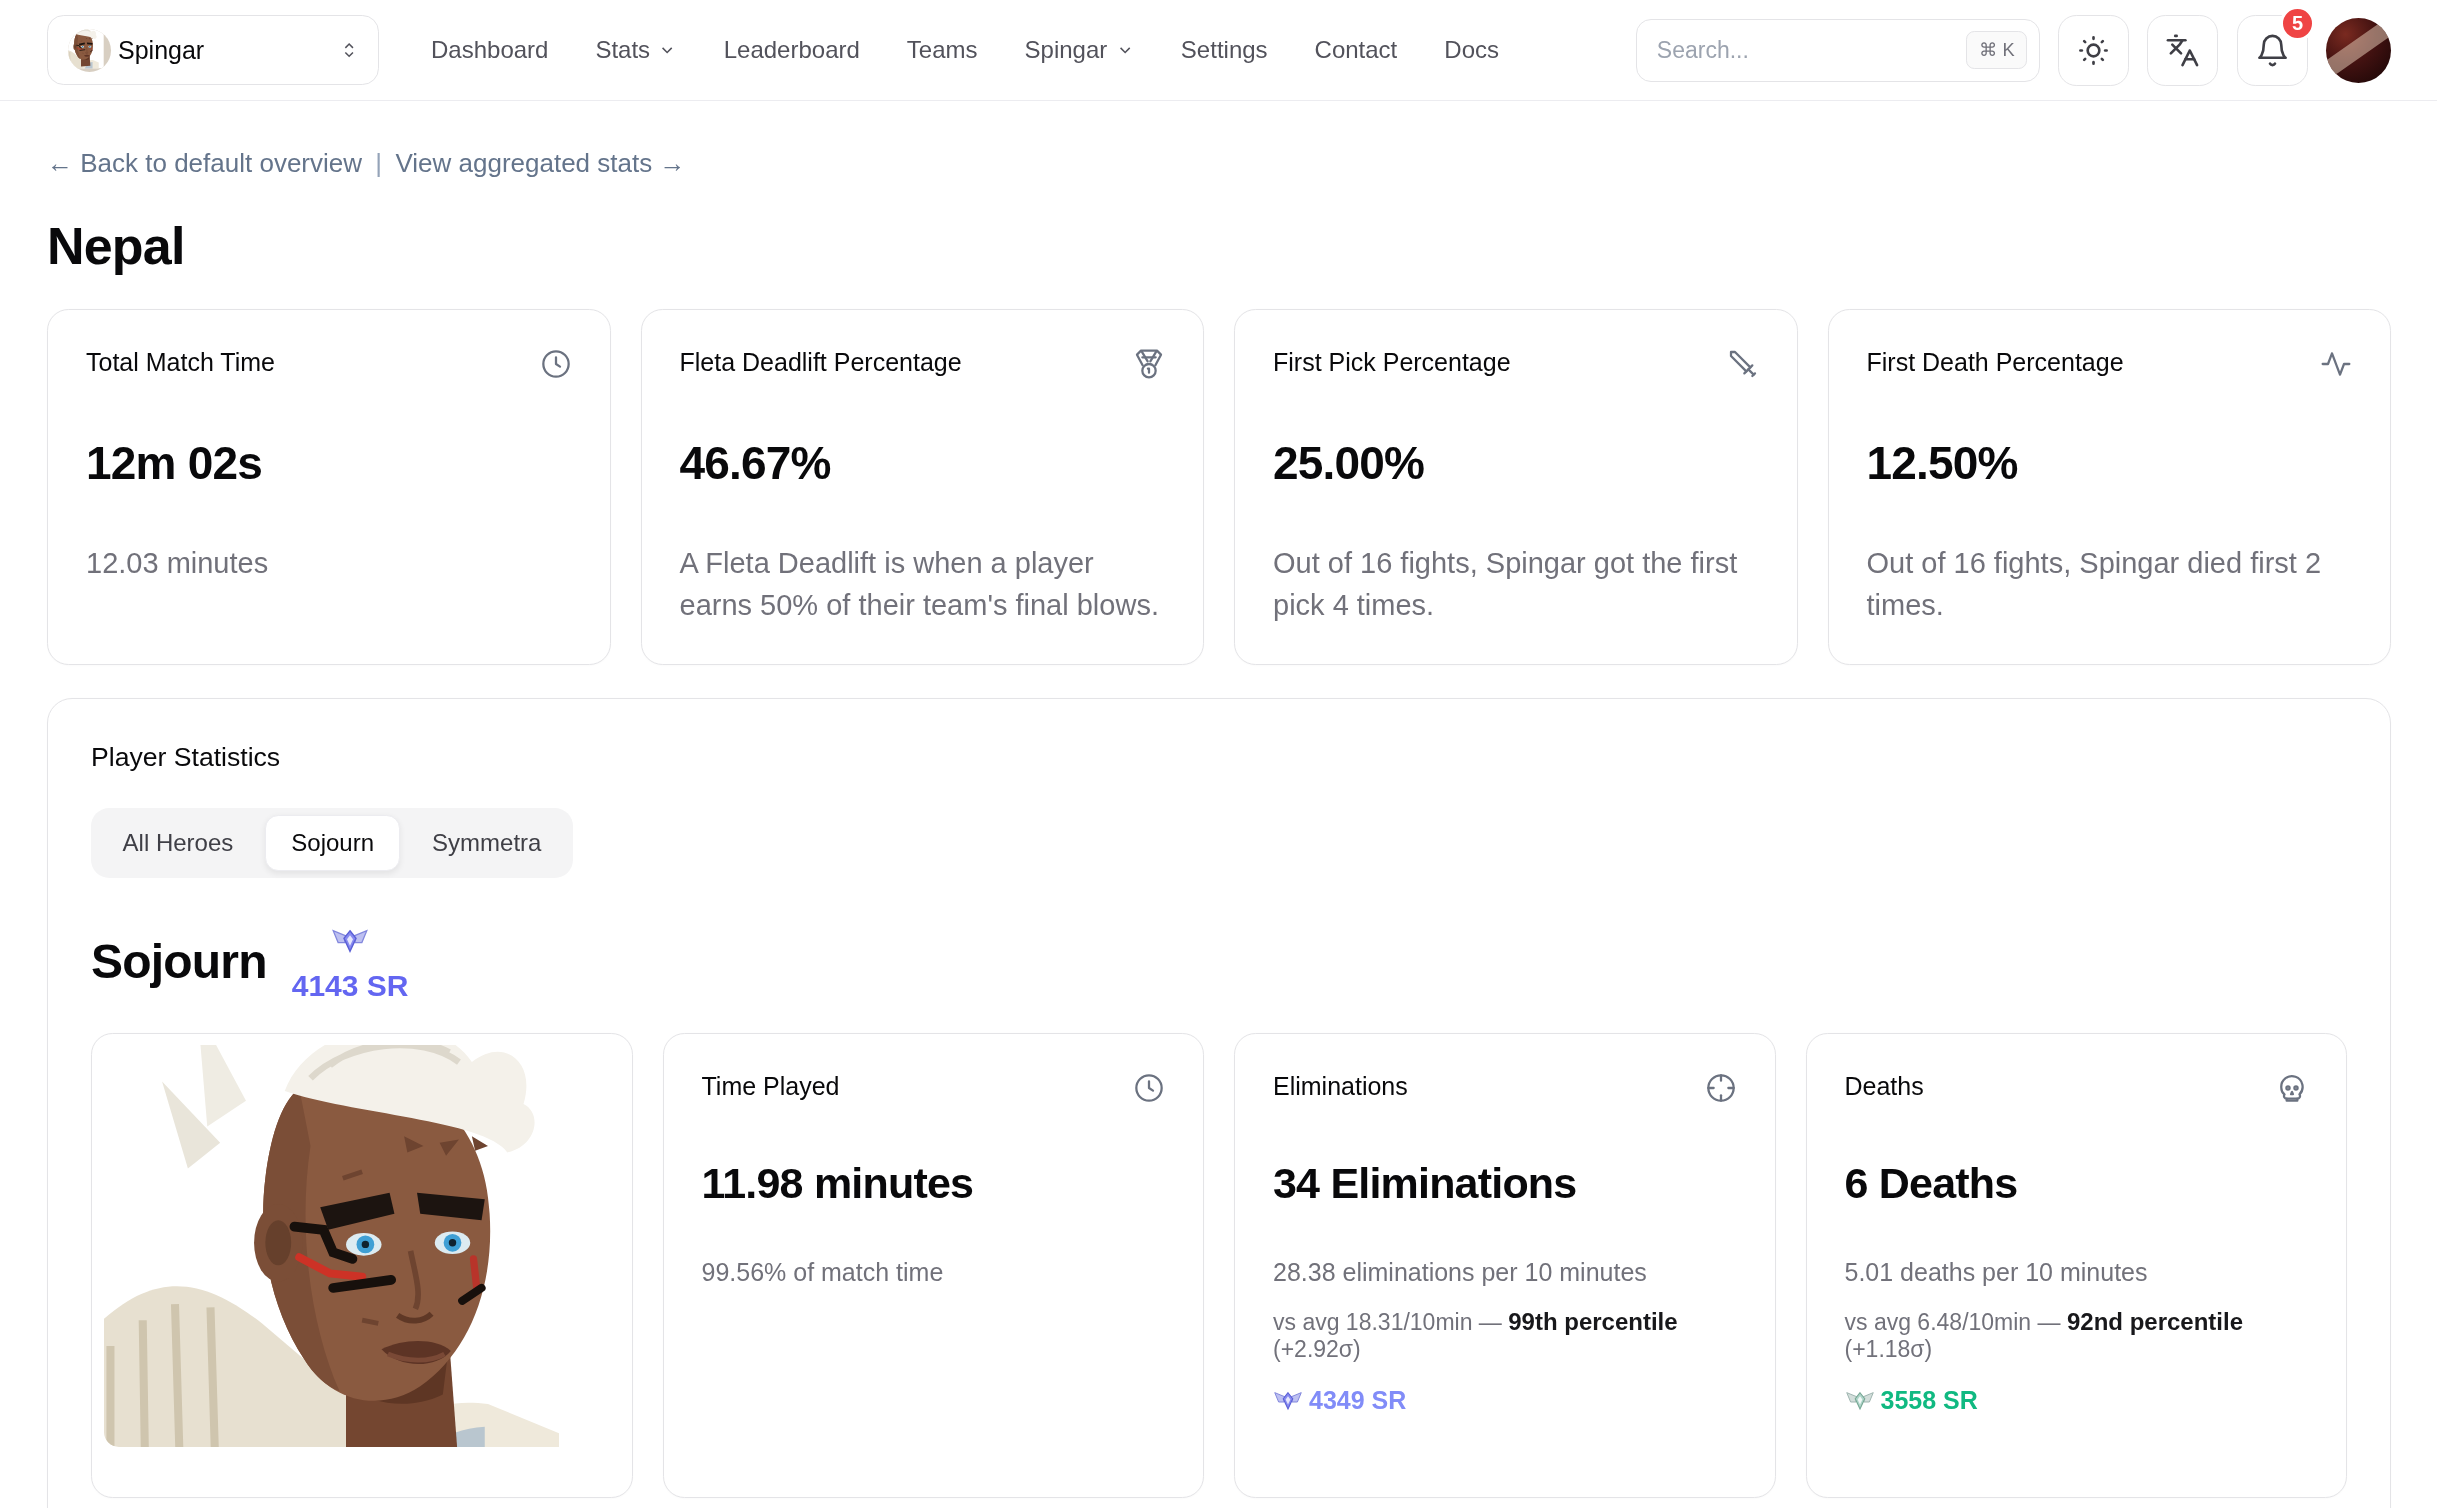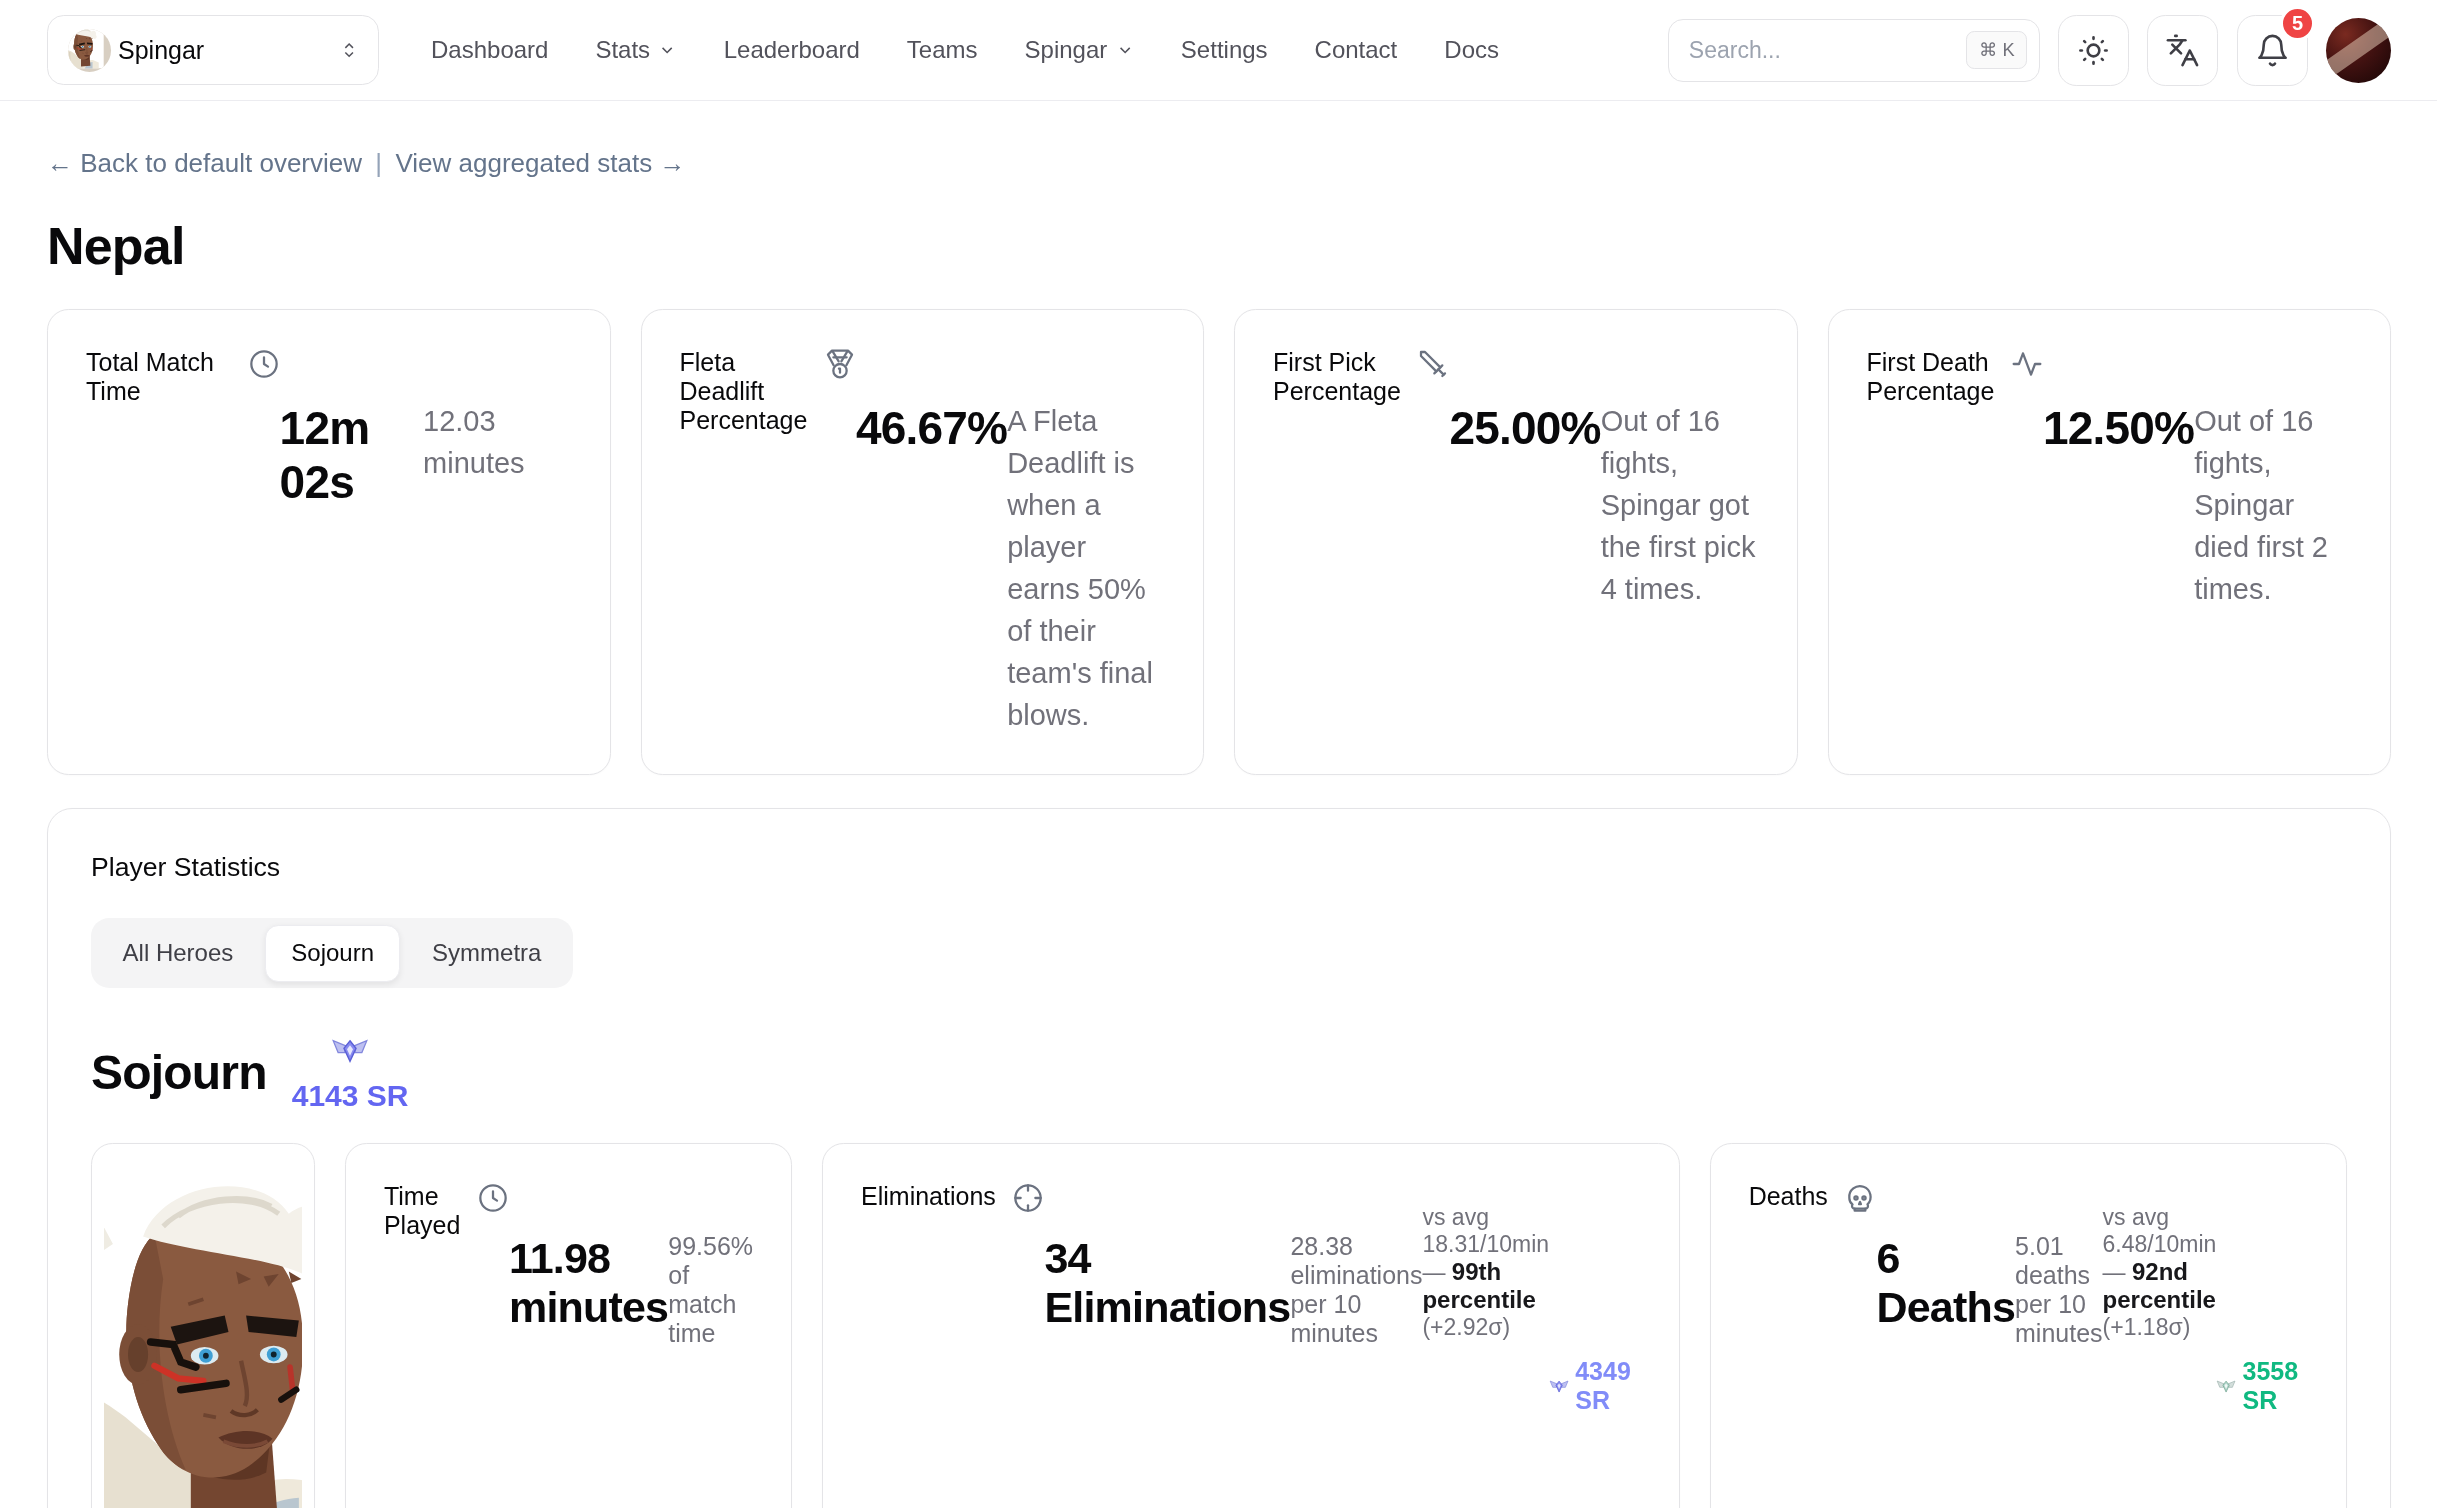--- a/index.html
+++ b/index.html
@@ -21,21 +21,21 @@
   
   .navbar{height:101px;display:flex;align-items:center;padding:0 47px;border-bottom:0.8px solid #ececf0;}
   .player-select{display:flex;align-items:center;gap:7px;width:332px;height:70px;
     border:1.2px solid var(--border);border-radius:16.6px;padding:0 20px;background:#fff;cursor:pointer;}
   .player-select .avatar-sm{width:43px;height:43px;border-radius:50%;overflow:hidden;flex:none;background:#d8cfc2;}
   .player-select .name{font-size:25px;font-weight:500;flex:1;}
   .nav-links{display:flex;align-items:center;gap:47px;margin-left:52px;}
   .nav-link{display:flex;align-items:center;gap:8.3px;font-size:24px;color:var(--text-nav);cursor:pointer;white-space:nowrap;}
   .chev{width:18.3px;height:18.3px;stroke:var(--text-nav);fill:none;stroke-width:2;}
   .nav-right{margin-left:auto;display:flex;align-items:center;gap:18.3px;}
-  .search-box{display:flex;align-items:center;width:372px;height:63px;border:1.2px solid var(--border);
+  .search-box{display:flex;align-items:center;width:404px;height:63px;border:1.2px solid var(--border);
     border-radius:15px;padding:0 11.6px 0 20px;background:#fff;}
   .search-box input{border:none;outline:none;flex:1;font-size:23px;color:var(--text);min-width:0;
     font-family:"Liberation Sans", sans-serif;}
   .search-box input::placeholder{color:#9ca3af;}
   .kbd{background:#fafafa;border:1.2px solid var(--border);border-radius:8.3px;padding:6.6px 11.6px;
     font-size:18.3px;color:var(--text-gray);white-space:nowrap;}
   .icon-btn{position:relative;width:71px;height:71px;border:1.2px solid var(--border);border-radius:18.3px;
     background:#fff;display:flex;align-items:center;justify-content:center;cursor:pointer;}
   .icon-btn svg{width:35px;height:35px;stroke:#3f3f46;fill:none;stroke-width:1.8;stroke-linecap:round;stroke-linejoin:round;}
   .notif-badge{position:absolute;top:-10px;right:-8.3px;min-width:35px;height:35px;border-radius:17.4px;
@@ -52,21 +52,21 @@
   .breadcrumb .bc-link{cursor:pointer;}
   .bc-sep{color:#94a3b8;}
   .page-title{margin-top:37px;font-size:52px;font-weight:800;letter-spacing:-0.8px;color:var(--text);}
   .tabs{display:inline-flex;align-items:center;margin-top:33px;background:var(--pill-bg);
     border-radius:18.3px;padding:6.6px;gap:3.3px;}
   .tab{font-size:24px;font-weight:500;color:var(--text-mid);padding:13.3px 25px;border-radius:13.3px;cursor:pointer;white-space:nowrap;}
   .tab.active{background:#fff;color:var(--text);border:0.8px solid #ececf0;box-shadow:0 2.5px 6.6px rgba(0,0,0,.07);}
   
   .summary-grid{display:grid;grid-template-columns:repeat(4,1fr);gap:30px;margin-top:33px;}
   .card{border:1.2px solid var(--border);border-radius:21.6px;background:#fff;padding:38px;
-    box-shadow:0 0.8px 1.7px rgba(0,0,0,.02);display:flex;flex-direction:row;}
+    box-shadow:0 0.8px 1.7px rgba(0,0,0,.02);display:flex;flex-direction:column;}
   .card-head{display:flex;align-items:flex-start;justify-content:space-between;gap:16.6px;}
   .card-title{font-size:25px;font-weight:500;color:var(--text);}
   .card-icon svg{width:32px;height:32px;stroke:#6b7280;fill:none;stroke-width:1.7;stroke-linecap:round;stroke-linejoin:round;}
   .card-value{font-size:46px;font-weight:800;letter-spacing:-0.8px;margin-top:53px;color:var(--text);}
   .card-desc{font-size:29px;color:var(--text-gray);margin-top:52px;line-height:1.45;}
   
   .panel{margin-top:33px;border:1.2px solid var(--border);border-radius:25px;padding:43px 43px 58px;
     box-shadow:0 0.8px 1.7px rgba(0,0,0,.02);}
   .panel-title{font-size:26.6px;font-weight:500;}
   .hero-tabs{display:inline-flex;align-items:center;margin-top:35px;background:var(--pill-bg);

